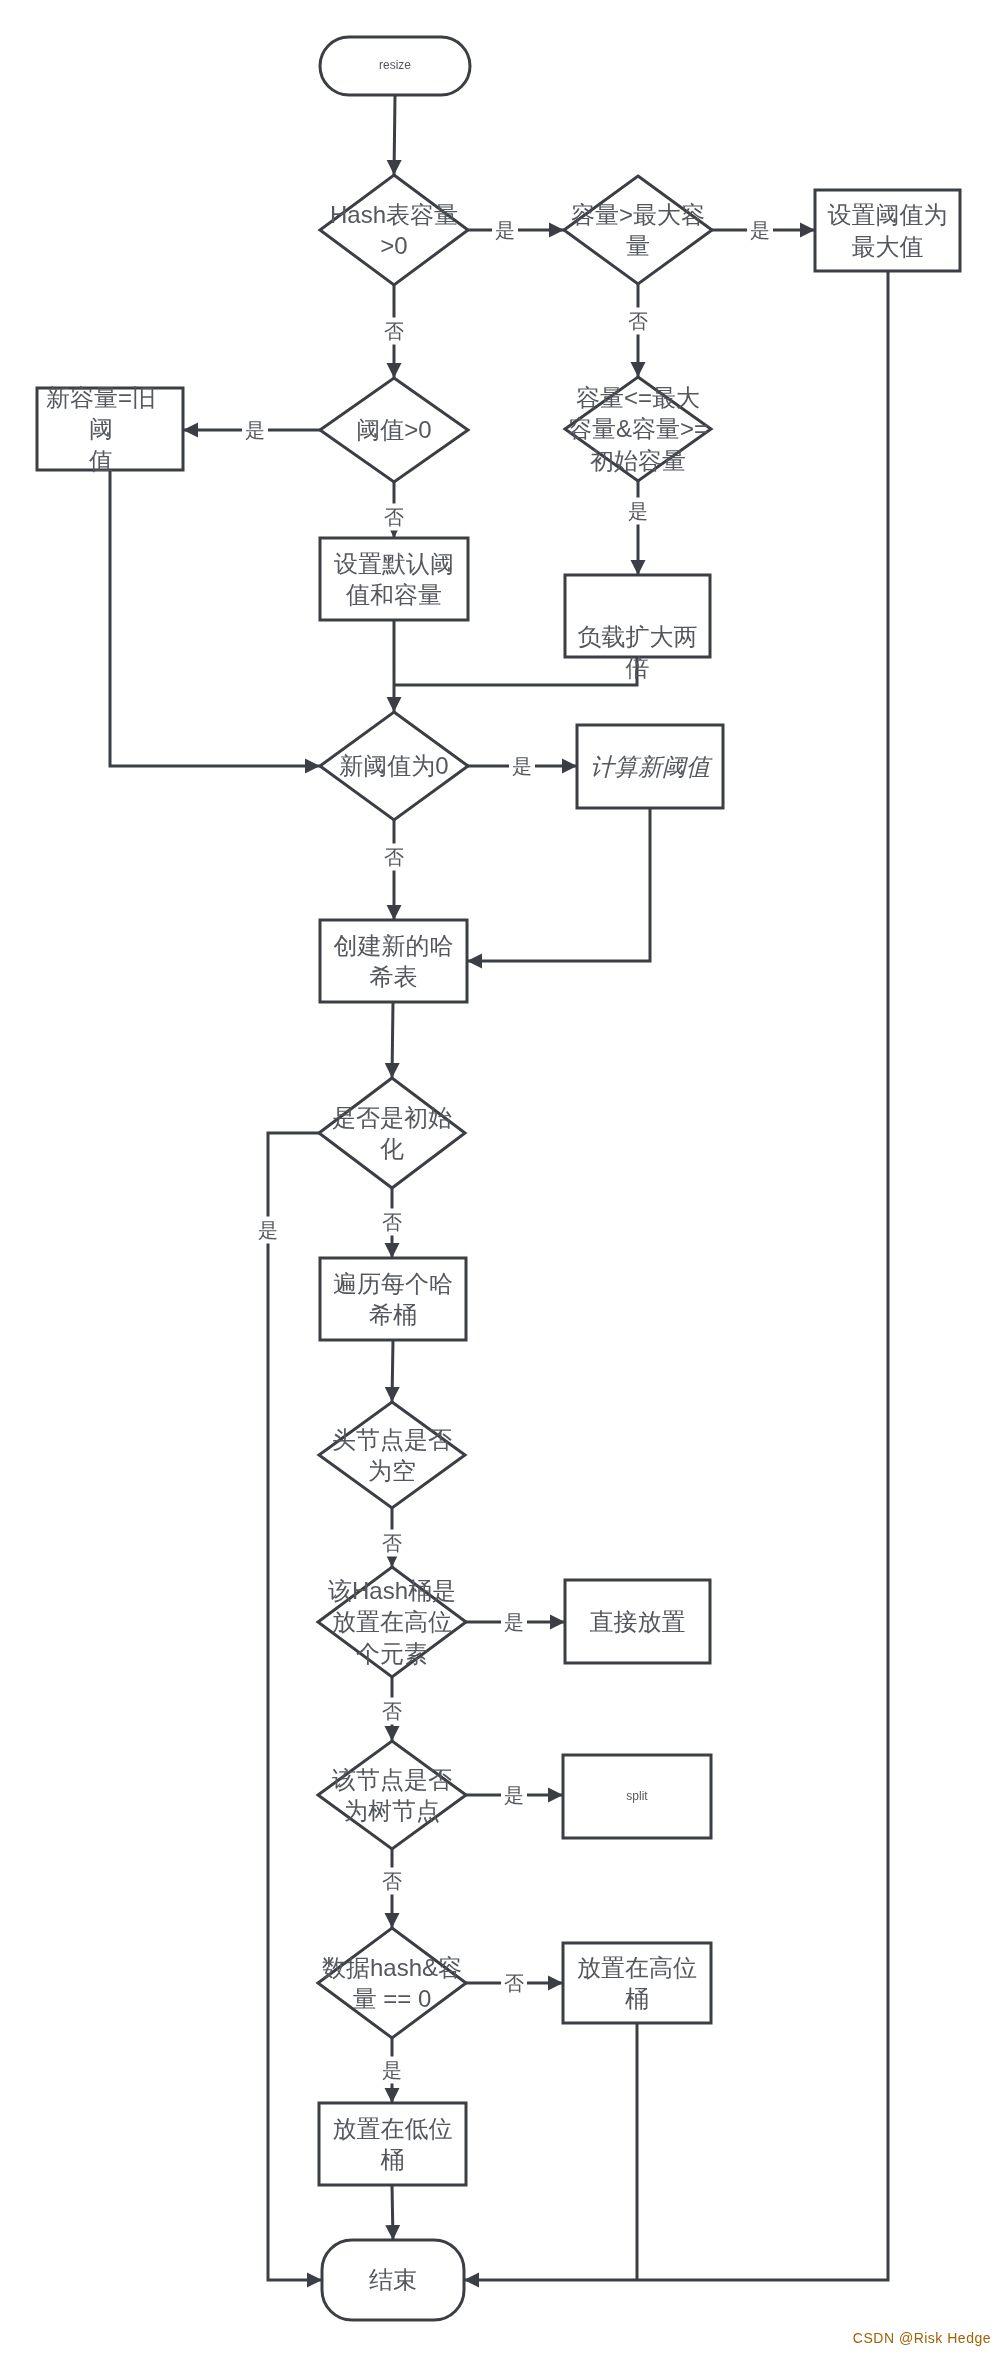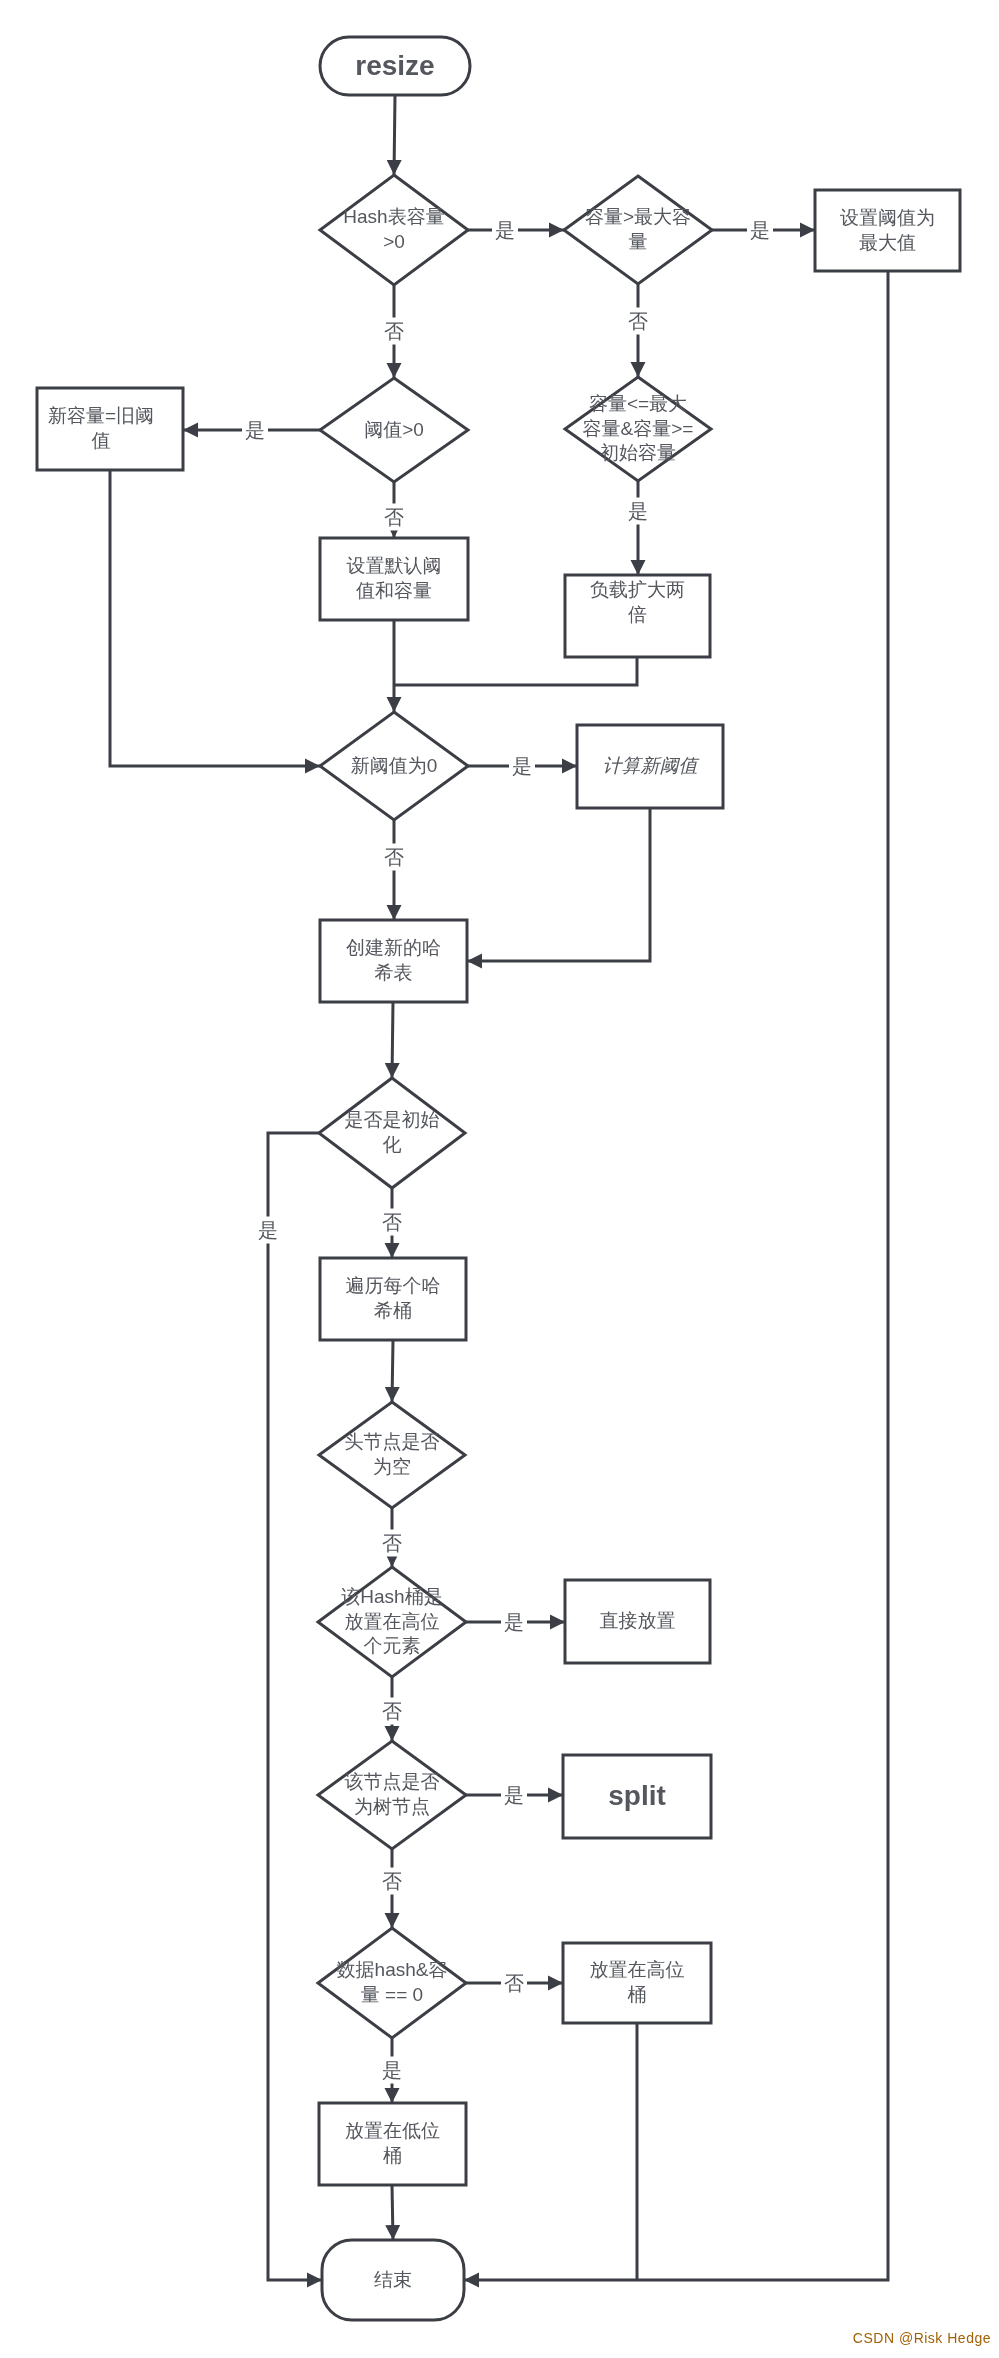--- a/index.html
+++ b/index.html
@@ -1,22 +1,22 @@
 <!DOCTYPE html>
 <html><head>
 <meta charset="utf-8">
 <style>
   html,body{margin:0;padding:0;background:#ffffff;}
   #stage{position:relative;width:999px;height:2358px;background:#ffffff;overflow:hidden;
          font-family:"Liberation Sans","DejaVu Sans",sans-serif;}
   #flow-svg{position:absolute;left:0;top:0;}
   .node{position:absolute;display:flex;align-items:center;justify-content:center;
-        text-align:center;white-space:pre-line;font-size:19px;line-height:1.3;
+        text-align:center;white-space:pre-line;font-size:24px;line-height:1.3;
         color:#54575d;pointer-events:none;}
-  .node.en{font-size:28px;font-weight:bold;}
+  .node.en{font-size:12px;}
   .elabel{position:absolute;transform:translate(-50%,-50%);background:#ffffff;
           padding:0 3px;font-size:20px;color:#54575d;pointer-events:none;}
   .watermark{position:absolute;right:8px;bottom:12px;font-size:14px;color:#a16207;
              letter-spacing:0.5px;}
 </style>
 </head>
 <body>
 
 <div id="stage">
 
@@ -93,21 +93,21 @@
   <div class="node" style="left:815px;top:190px;width:145px;height:81px;">设置阈值为
 最大值</div>
   <div class="node" style="left:320px;top:378px;width:148px;height:104px;">阈值&gt;0</div>
   <div class="node" style="left:37px;top:388px;width:128px;height:82px;">新容量=旧阈
 值</div>
   <div class="node" style="left:565px;top:377px;width:146px;height:104px;">容量&lt;=最大
 容量&amp;容量&gt;=
 初始容量</div>
   <div class="node" style="left:320px;top:538px;width:148px;height:82px;">设置默认阈
 值和容量</div>
-  <div class="node" style="left:565px;top:555px;width:145px;height:96px;">负载扩大两
+  <div class="node" style="left:565px;top:604px;width:145px;height:96px;">负载扩大两
 倍</div>
   <div class="node" style="left:320px;top:712px;width:148px;height:108px;">新阈值为0</div>
   <div class="node" style="left:577px;top:725px;width:146px;height:83px;font-style:italic;">计算新阈值</div>
   <div class="node" style="left:319px;top:1078px;width:146px;height:110px;">是否是初始
 化</div>
   <div class="node" style="left:320px;top:920px;width:147px;height:82px;">创建新的哈
 希表</div>
   <div class="node" style="left:320px;top:1258px;width:146px;height:82px;border-radius:10px;">遍历每个哈
 希桶</div>
   <div class="node" style="left:319px;top:1402px;width:146px;height:106px;">头节点是否

